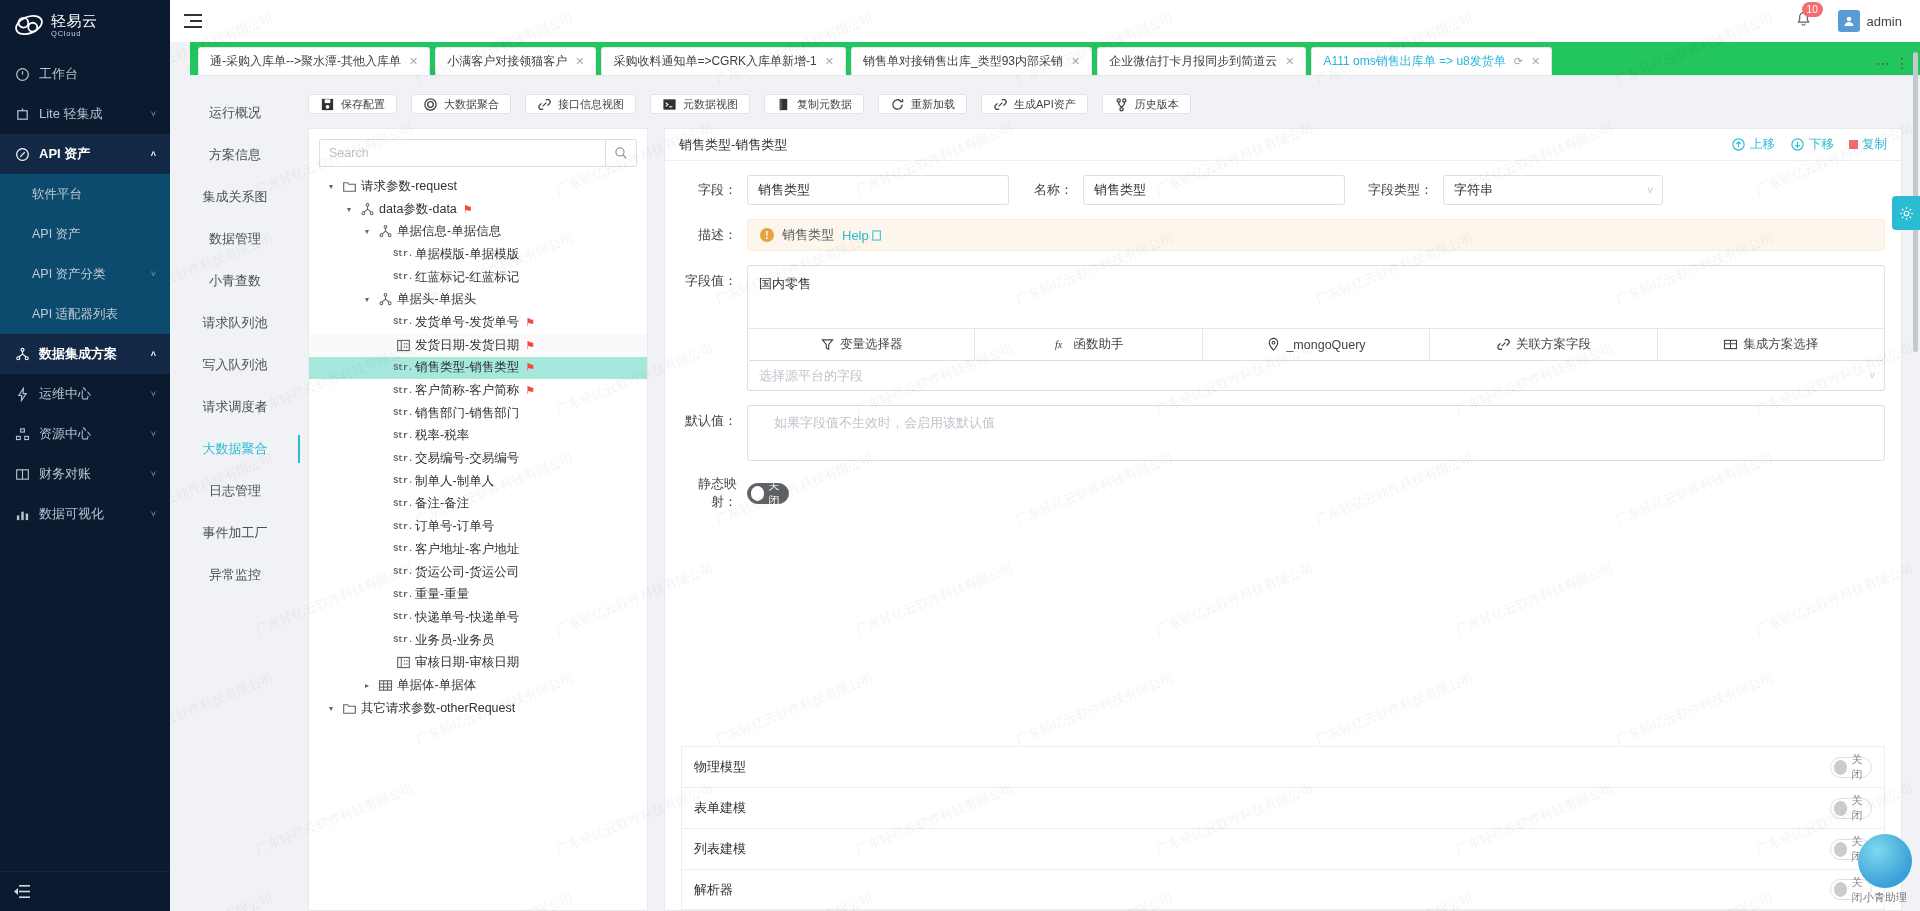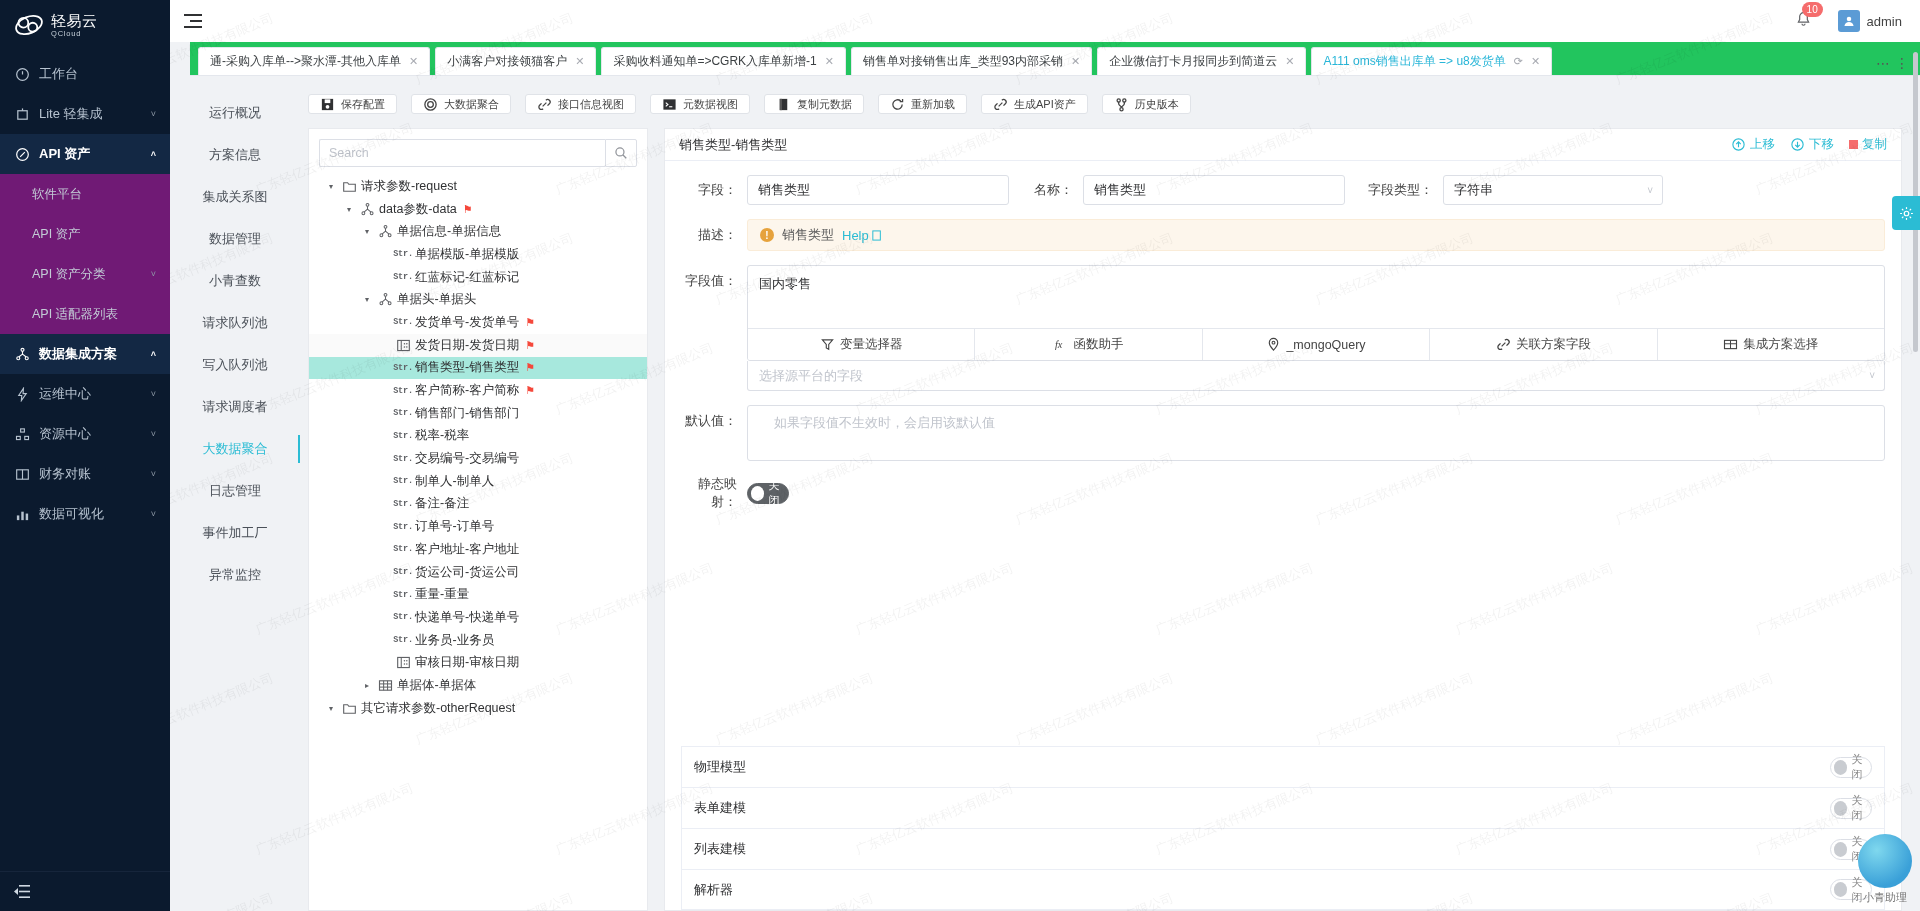--- a/index.html
+++ b/index.html
@@ -30,21 +30,21 @@
   .nav-item {
     height: 40px; display: flex; align-items: center;
     padding: 0 14px; color: #b7c3d0; font-size: 13px; cursor: pointer;
     position: relative;
   }
   .nav-item .ico { width: 16px; flex: 0 0 16px; margin-right: 9px; display: flex; align-items: center; justify-content: center; }
   .nav-item .lbl { flex: 1 1 auto; white-space: nowrap; }
   .nav-item .caret { font-size: 9px; color: #8f9ba8; flex: 0 0 auto; }
   .nav-item.active { background: #132844; color: #fff; font-weight: bold; }
   .nav-item.active .caret { color: #fff; }
-  .nav-sub { background: #701a75; }
+  .nav-sub { background: #0c4a6e; }
   .nav-sub .nav-item { padding-left: 32px; font-size: 12.5px; color: #c3ccd6; }
   .nav-sub .nav-item .caret { color: #8f9ba8; }
   .collapse-bar {
     height: 40px; flex: 0 0 40px; display: flex; align-items: center;
     padding: 0 14px; border-top: 1px solid #16253b; color: #cfd8e2;
   }
 
   
   .main { flex: 1 1 auto; height: 911px; display: flex; flex-direction: column; position: relative; background: #f0f2f5; }
 

